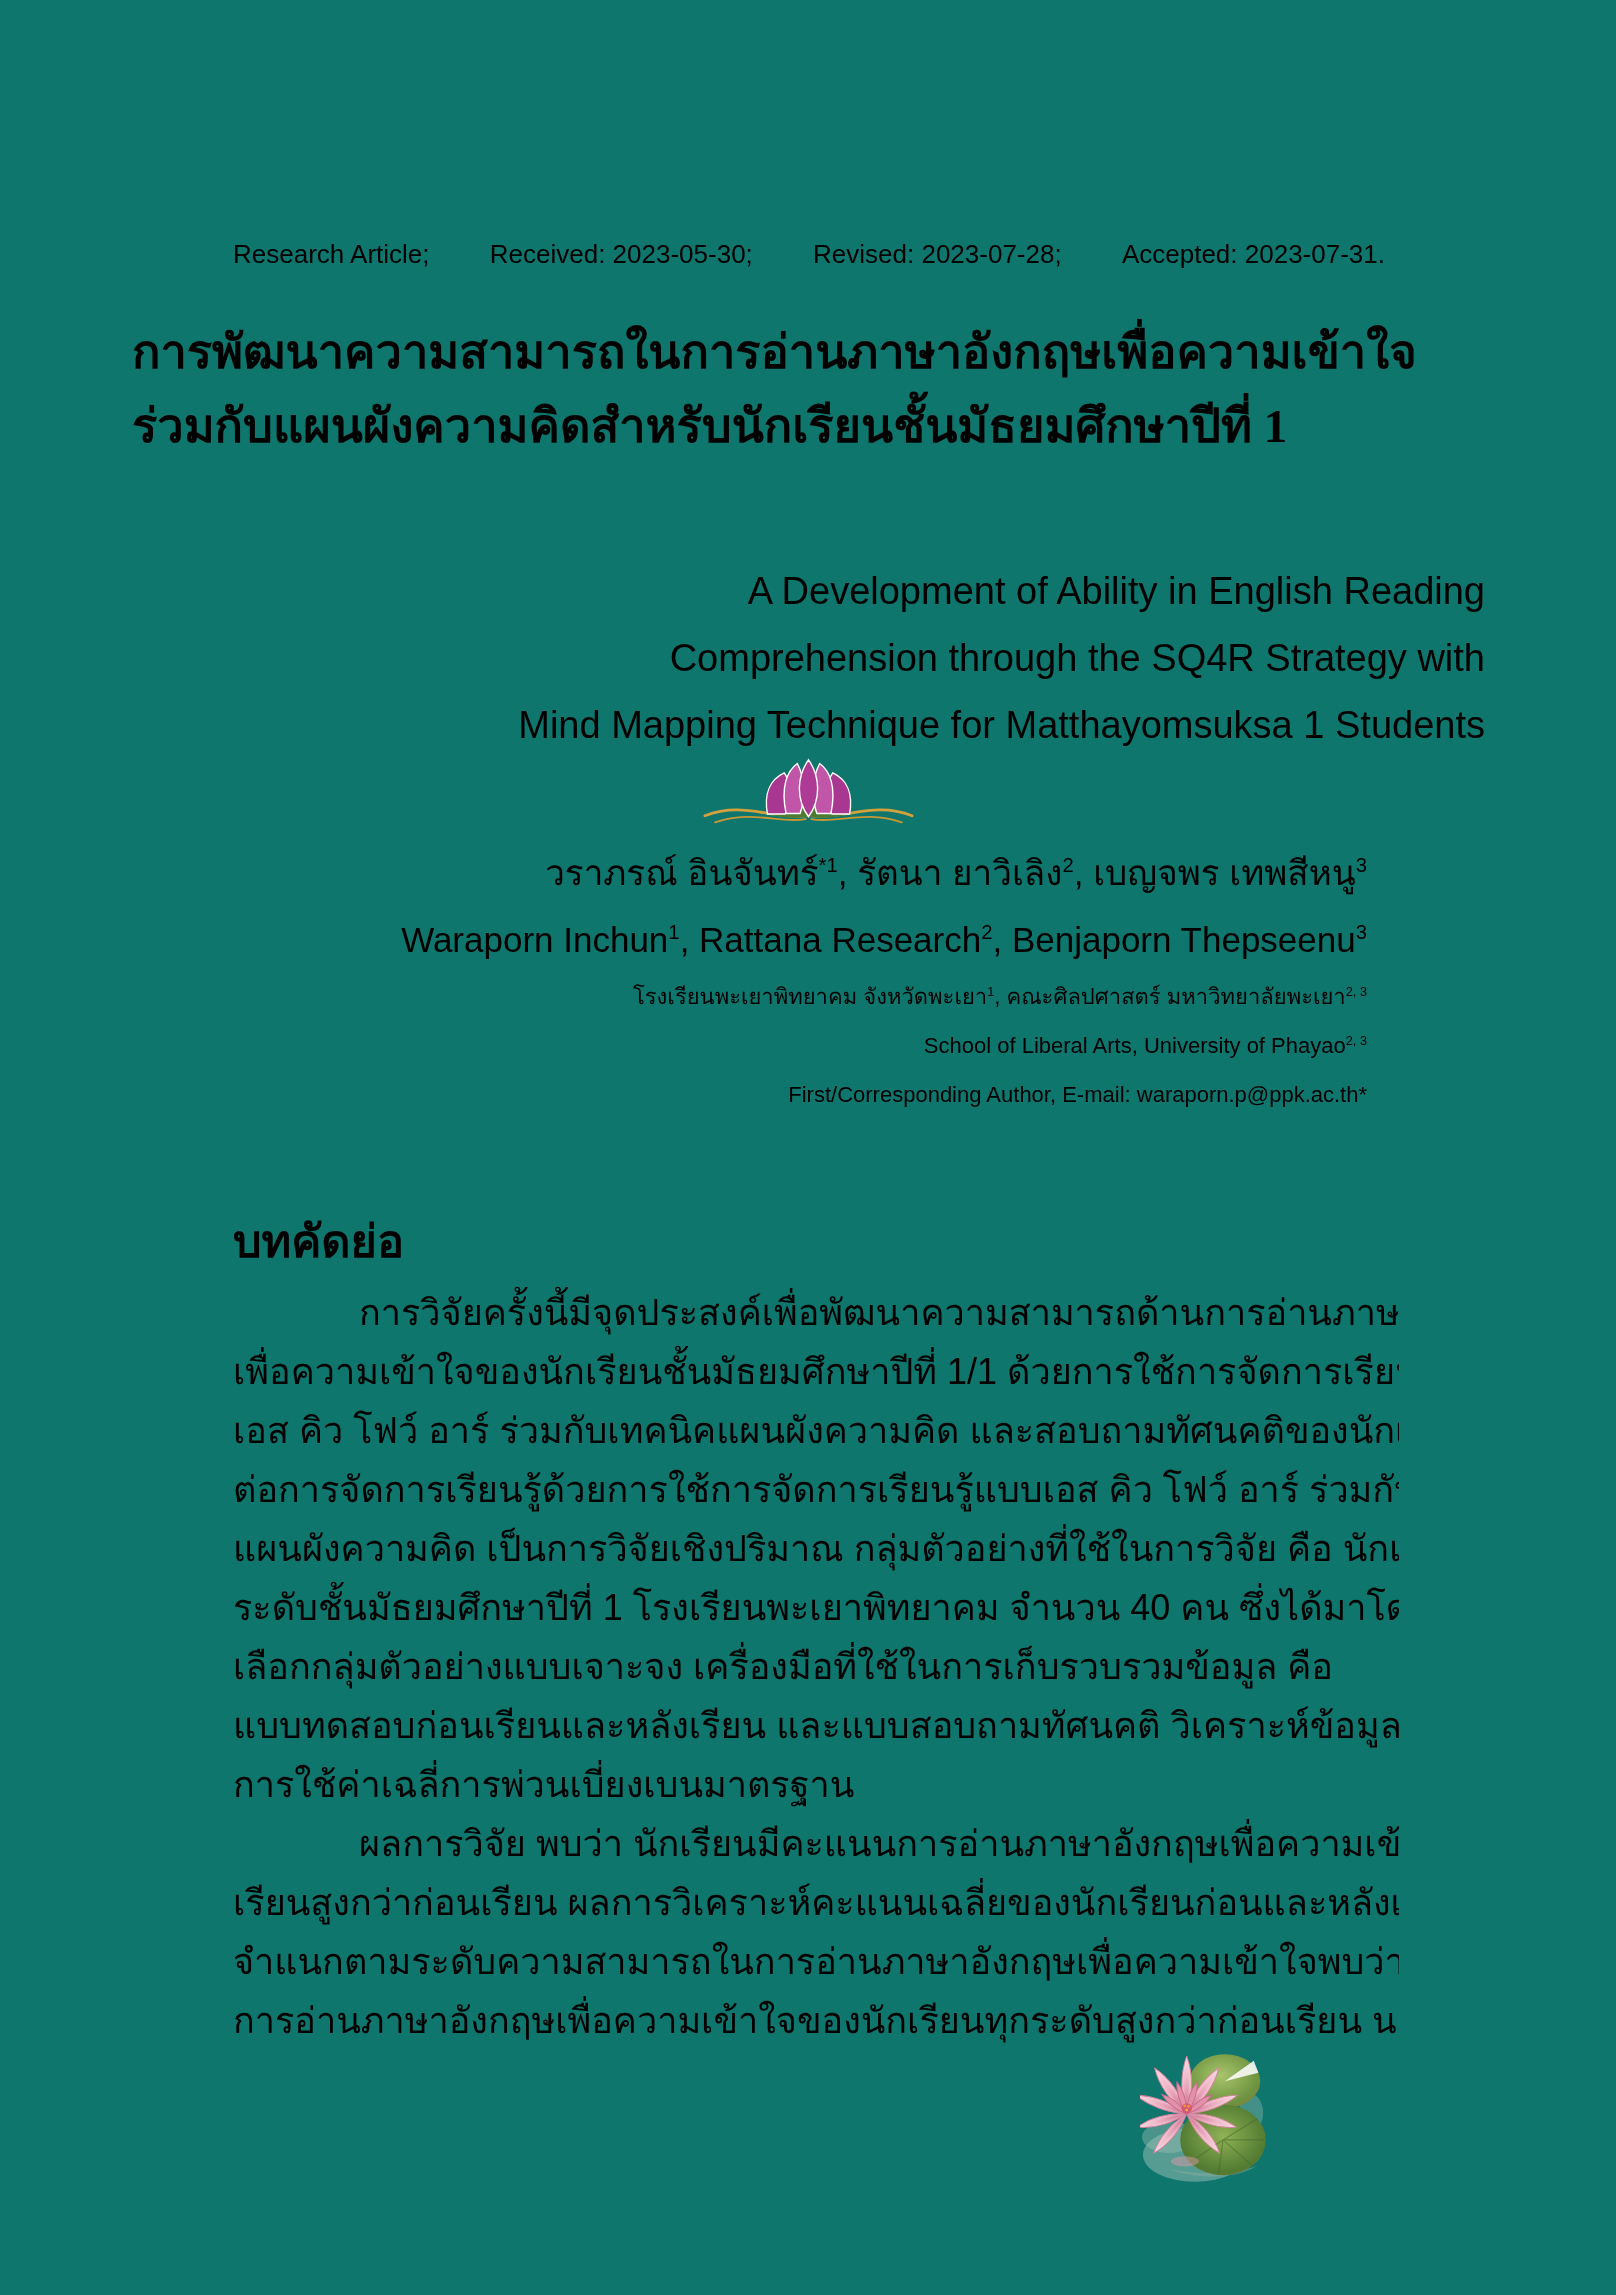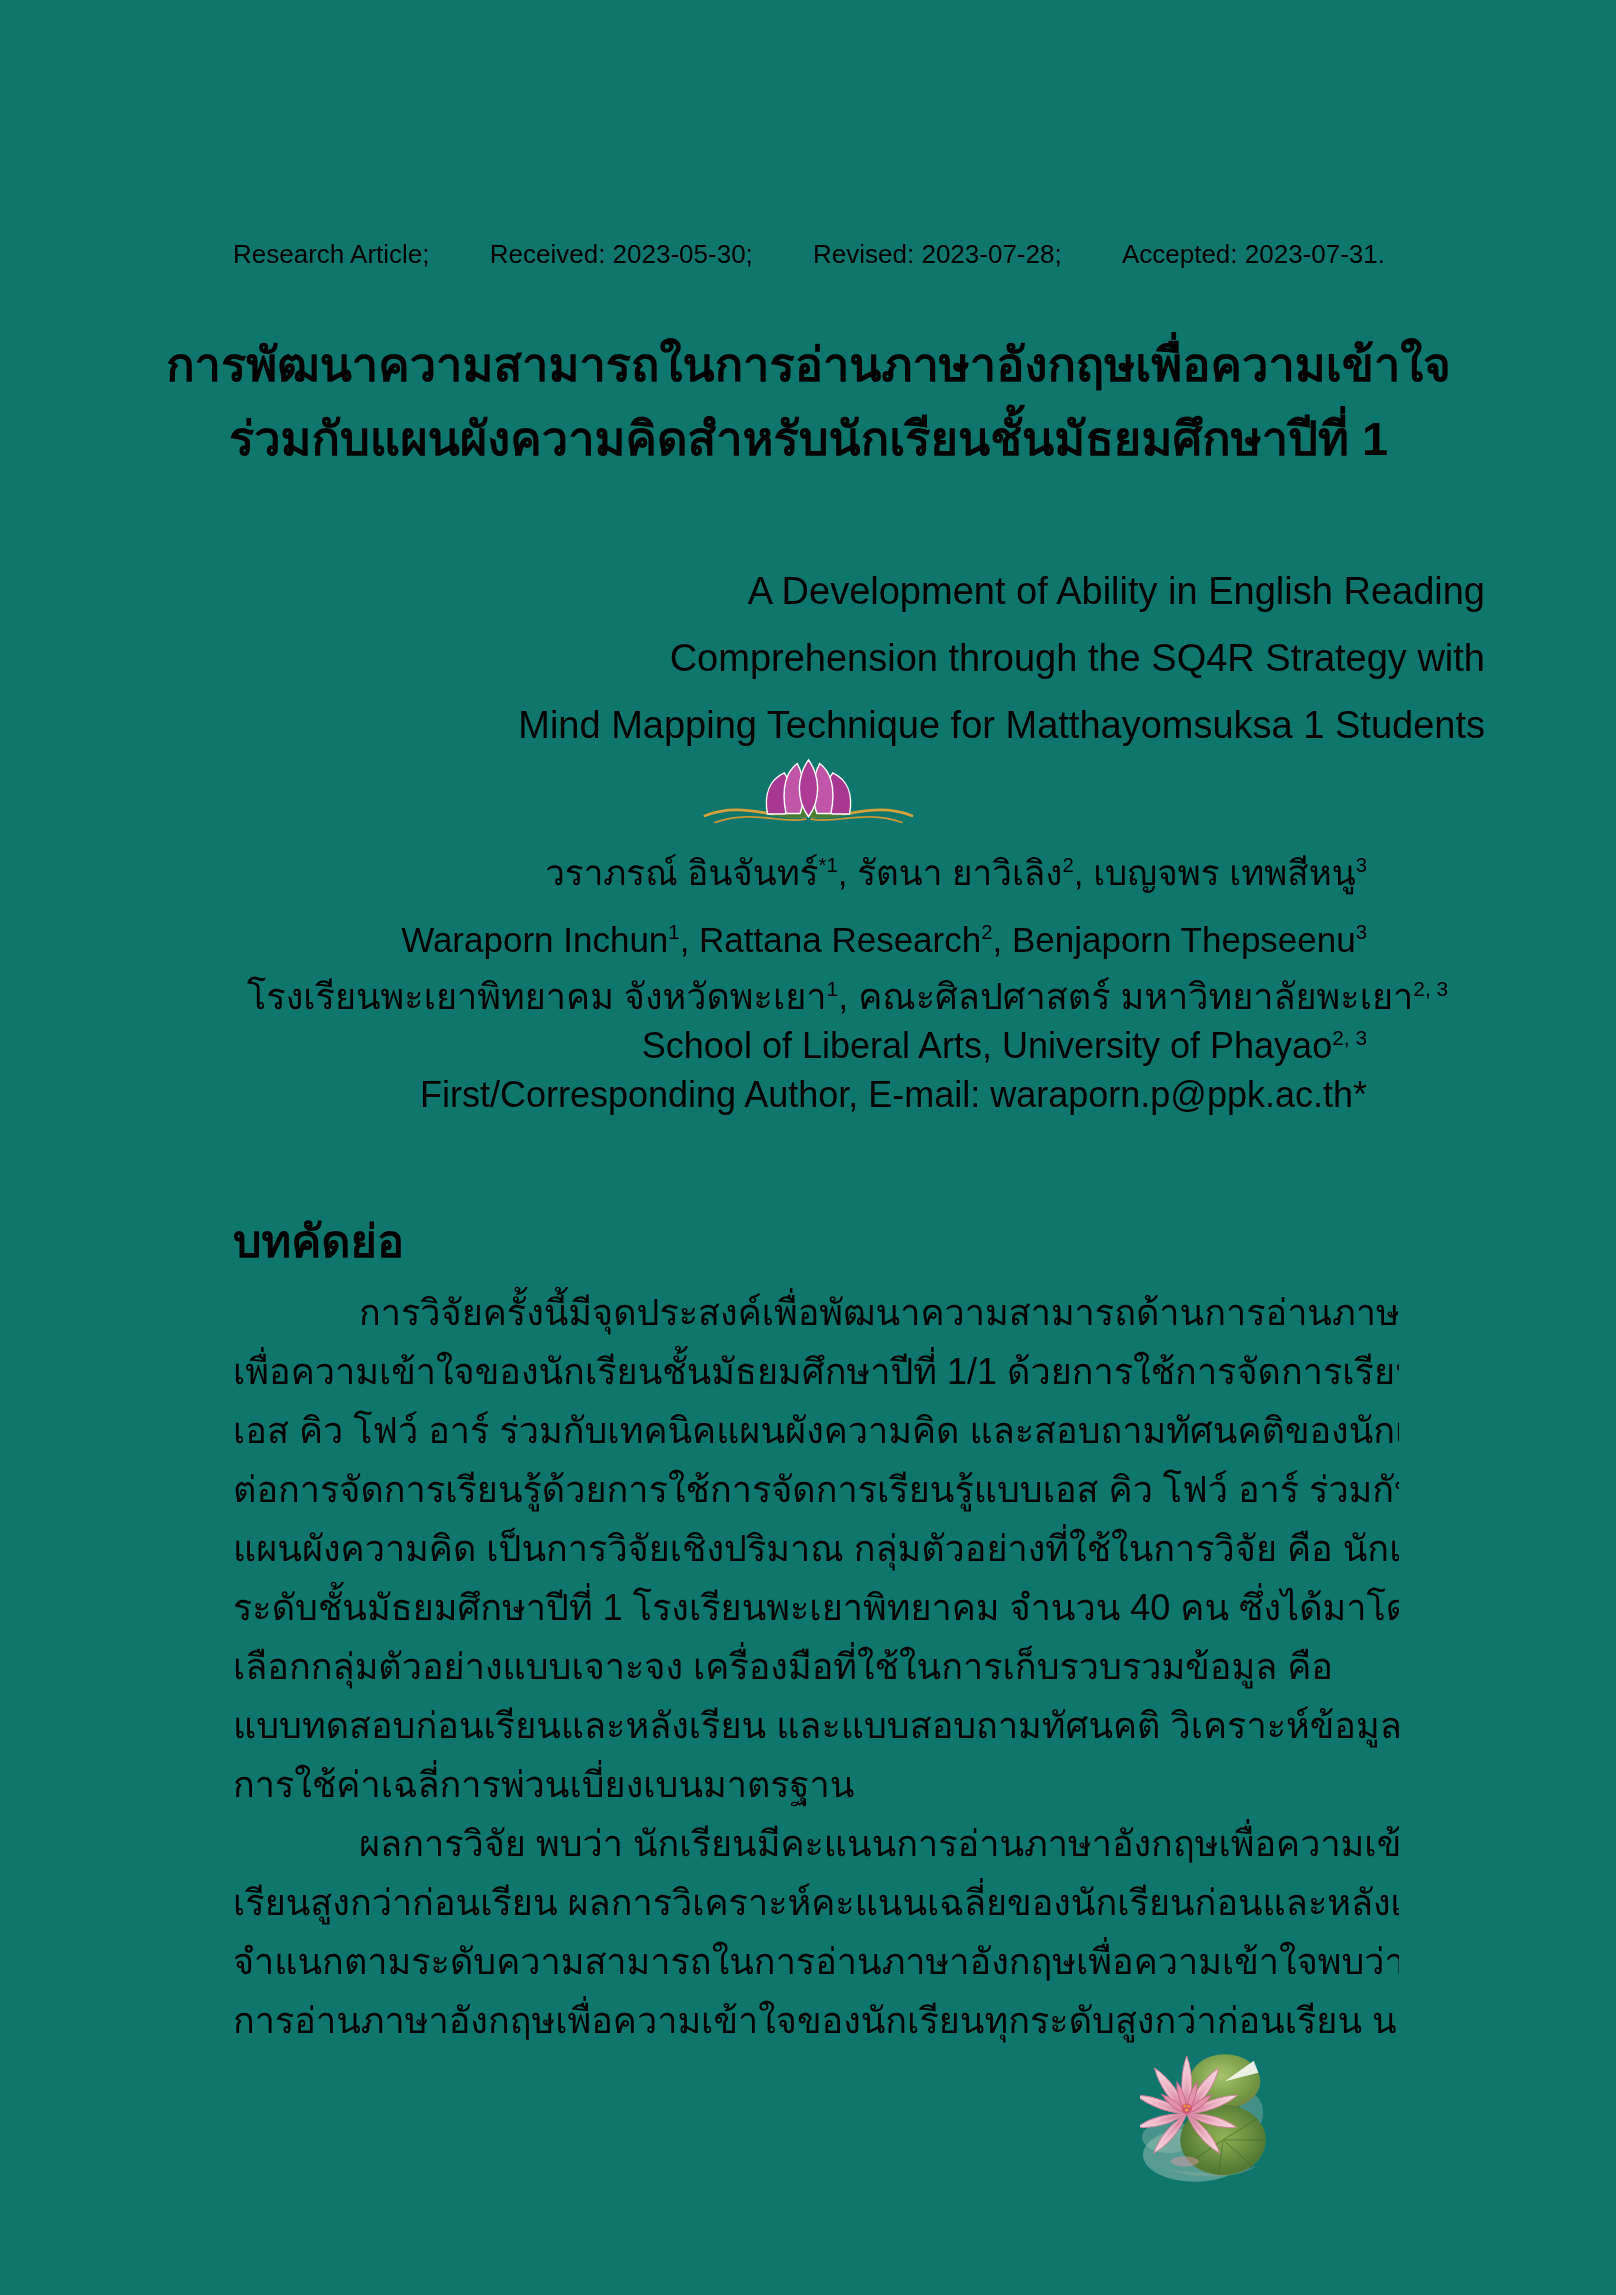--- a/index.html
+++ b/index.html
@@ -12,38 +12,38 @@
     overflow:hidden;
   }
   
   .header-row {
     position:absolute; left:233px; top:236px; width:1152px;
     display:flex; justify-content:space-between;
     font-size:26px; line-height:37px; white-space:nowrap;
   }
   
   .title-th {
-    position:absolute; left:132px; top:328px; width:1353px;
-    text-align:center; font-size:47px; font-weight:700; line-height:74px;
+    position:absolute; left:132px; top:315px; width:1353px;
+    text-align:left; font-size:47px; font-weight:700; line-height:74px;font-family:Liberation Serif, serif;
   }
   .title-en {
     position:absolute; left:132px; top:558px; width:1353px;
     text-align:right; font-size:38px; font-weight:400; line-height:67px;
   }
   .title-th .tline, .title-en .tline { white-space:nowrap; }
   
   .ornament { position:absolute; left:701px; top:757px; width:215px; height:77px; }
   
   .authors-block {
     position:absolute; right:249px; top:838px; width:1120px;
     text-align:right; white-space:nowrap;
   }
   .a-line-th { font-size:35px; line-height:69px;text-align:right; }
   .a-line-en { font-size:35px; line-height:65px; }
-  .affil     { font-size:36px; line-height:49px; }
+  .affil     { font-size:22px; line-height:49px; }
   sup { font-size:58%; line-height:0; }
   
   .abstract-heading {
     position:absolute; left:233px; top:1211px;
     font-size:45px; font-weight:700; line-height:61px;
   }
   .abstract-body {
     position:absolute; left:233px; top:1283px; width:1166px;
     font-size:36px;
   }

